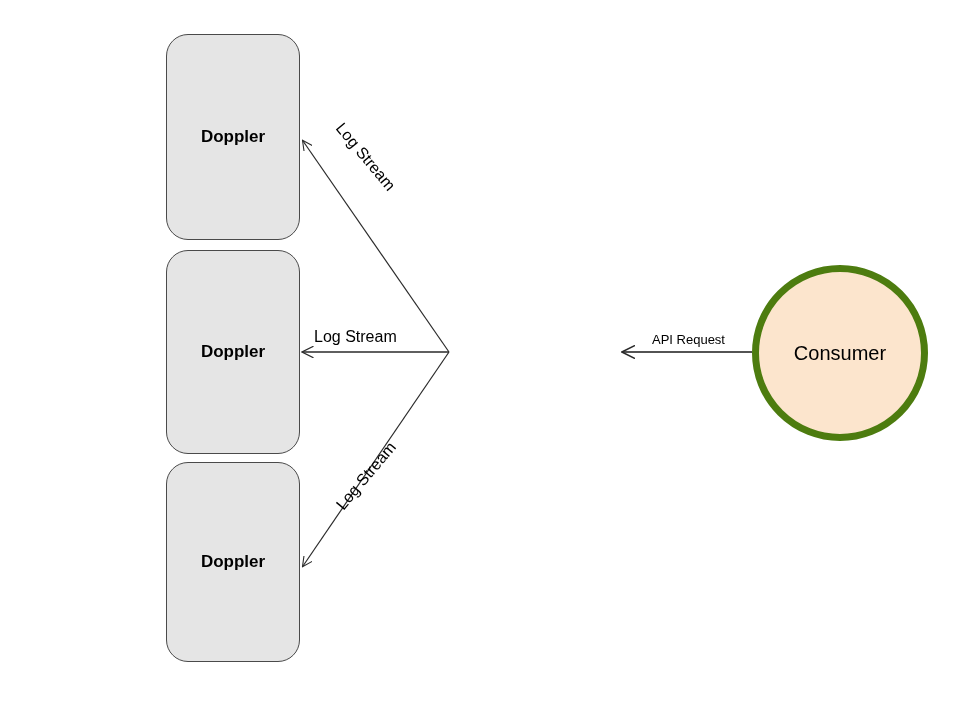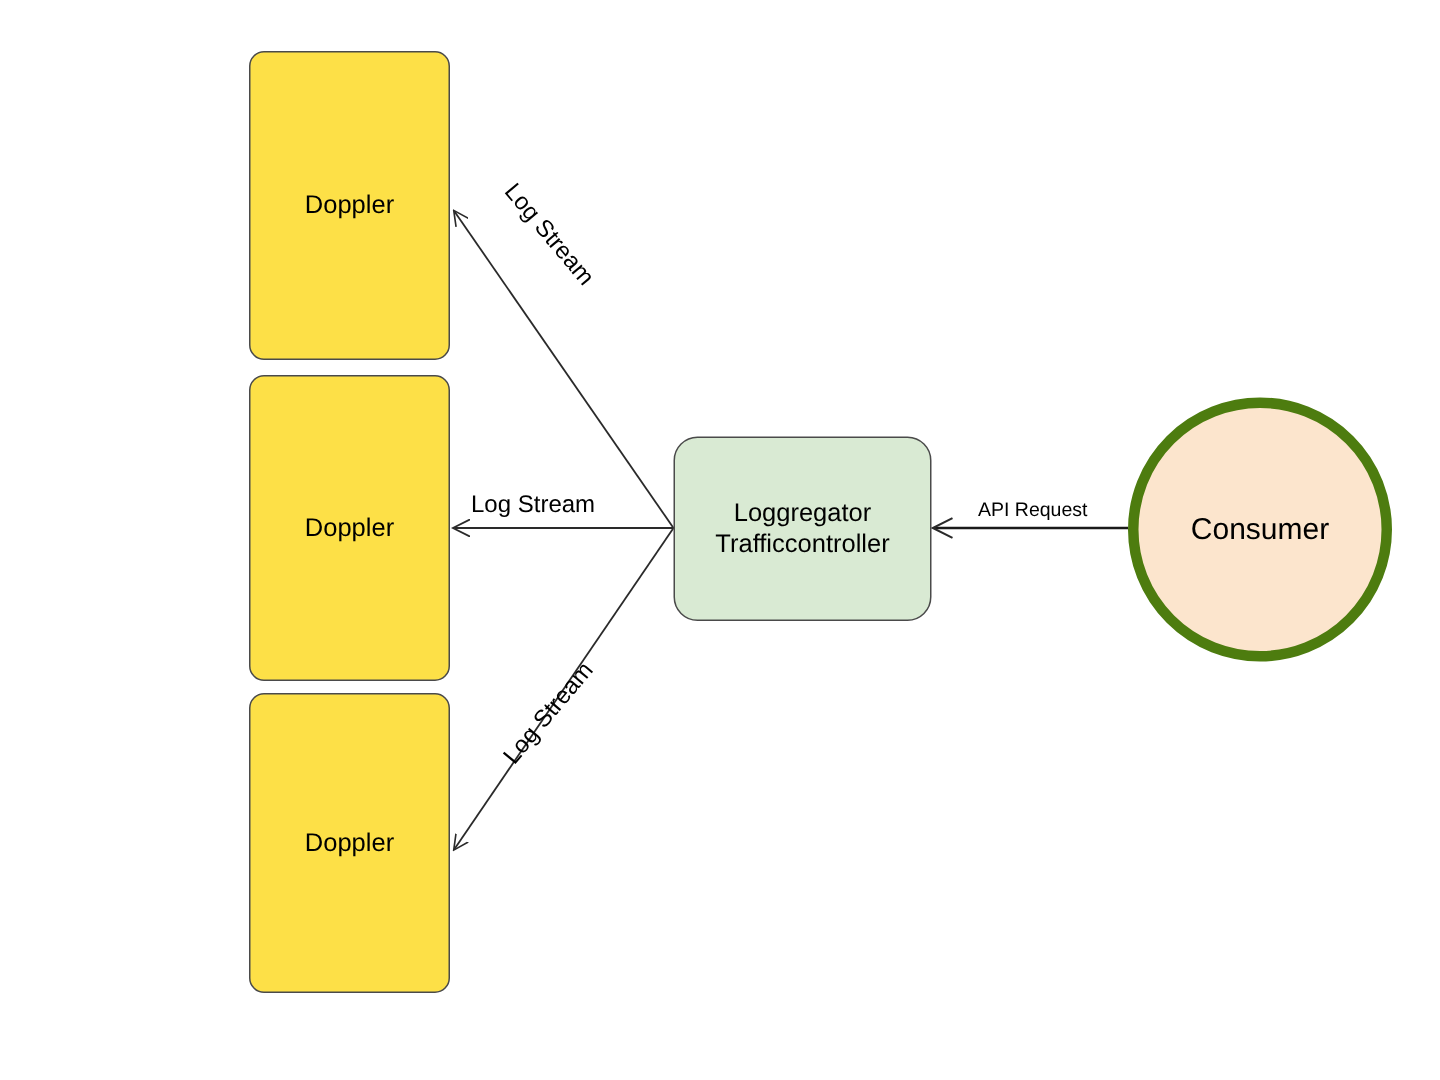--- a/index.html
+++ b/index.html
@@ -30,24 +30,25 @@
     position: absolute;
     box-sizing: border-box;
     display: flex;
     align-items: center;
     justify-content: center;
     text-align: center;
     color: #000000;
     line-height: 1.22;
   }
   .doppler {
-    background: #fde047;
+    background: #e5e5e5;
     border: 1px solid #4a4a4a;
-    border-radius: 10px;
+    border-radius: 22px;
     font-size: 17px;
+    font-weight: bold;
   }
   .doppler-1 { left: 166px; top: 34px;  width: 134px; height: 206px; }
   .doppler-2 { left: 166px; top: 250px; width: 134px; height: 204px; }
   .doppler-3 { left: 166px; top: 462px; width: 134px; height: 200px; }
 
   .traffic {
     left: 449px; top: 291px;
     width: 172px; height: 123px;
     background: #d9ead3;
     border: 1px solid #4a4a4a;
@@ -116,26 +117,20 @@
   </div>
 
   <div class="node doppler doppler-2">
     <span>Doppler</span>
   </div>
 
   <div class="node doppler doppler-3">
     <span>Doppler</span>
   </div>
 
-  <div class="node traffic">
-    <div class="lines">
-      <span>Loggregator</span><br>
-      <span>Trafficcontroller</span>
-    </div>
-  </div>
 
   <div class="node consumer">
     <span>Consumer</span>
   </div>
 
   <div class="edge-label label-log-top">Log Stream</div>
 
   <div class="edge-label label-log-mid">Log Stream</div>
 
   <div class="edge-label label-log-bot">Log Stream</div>

